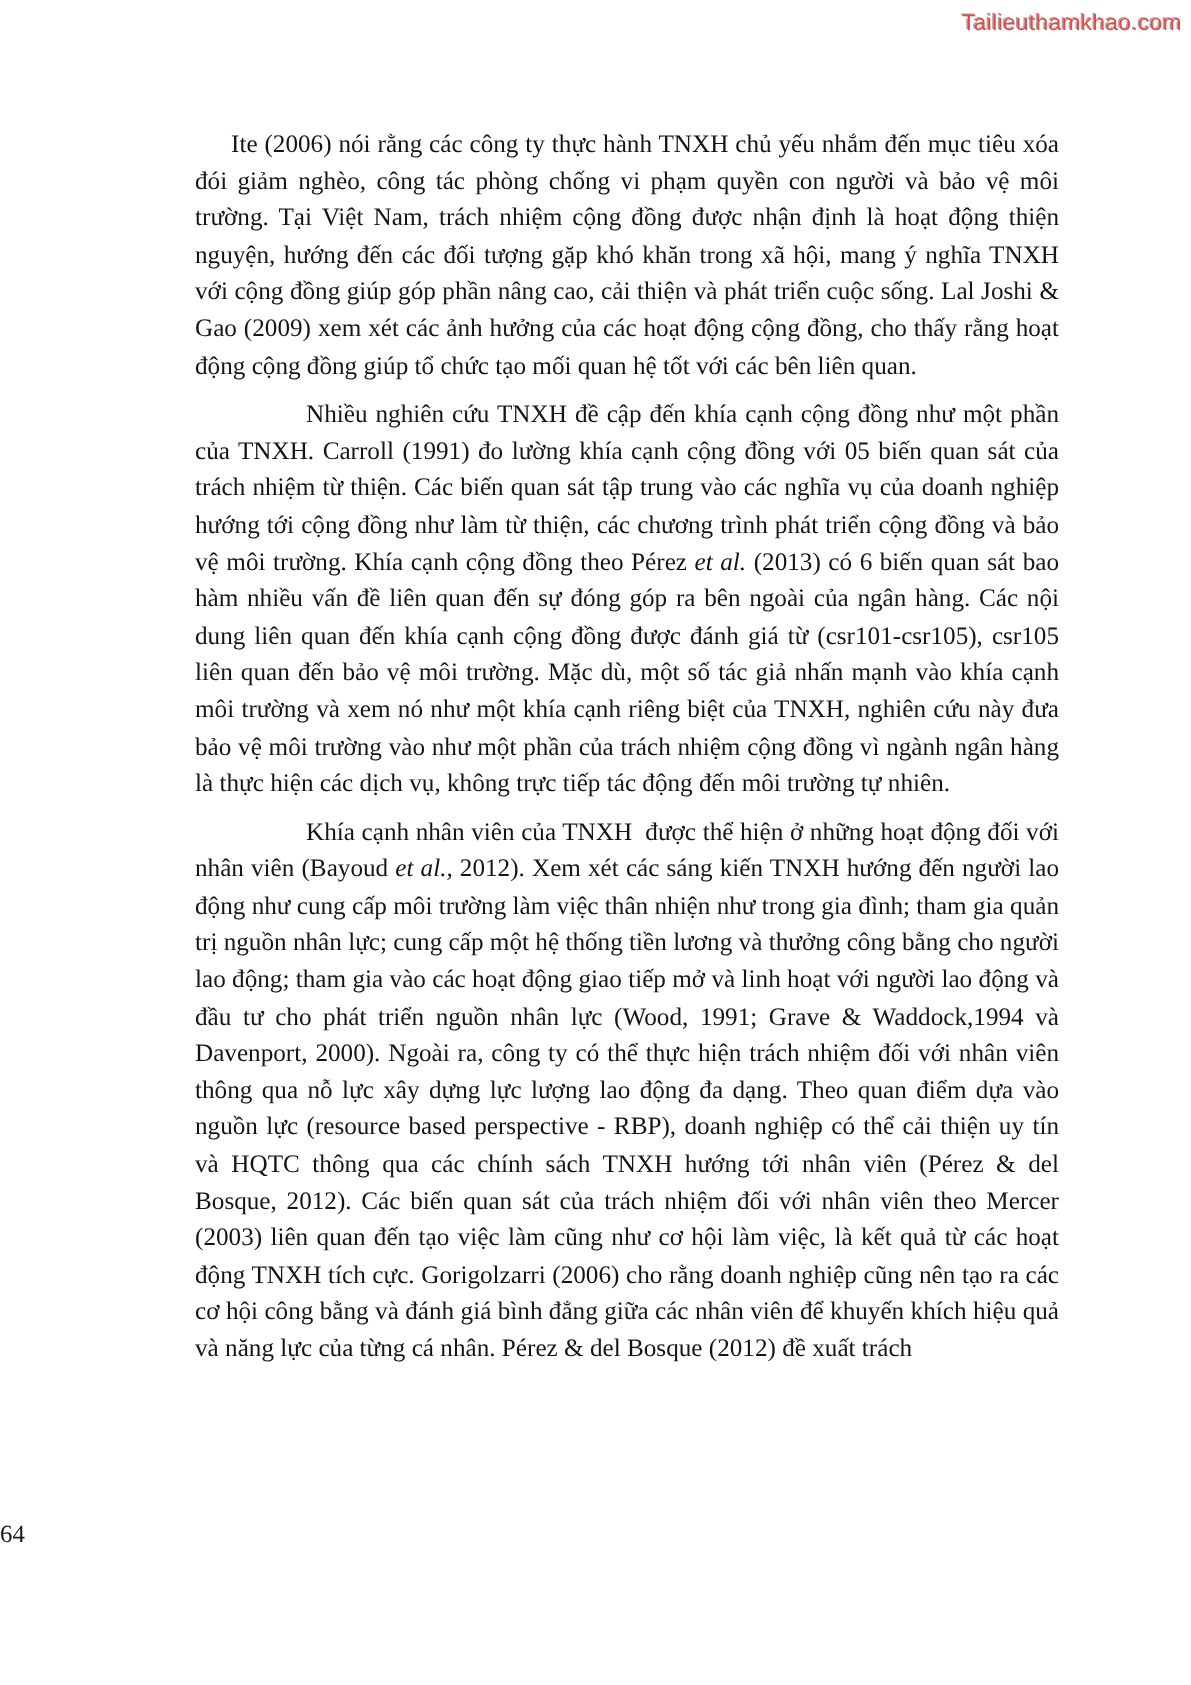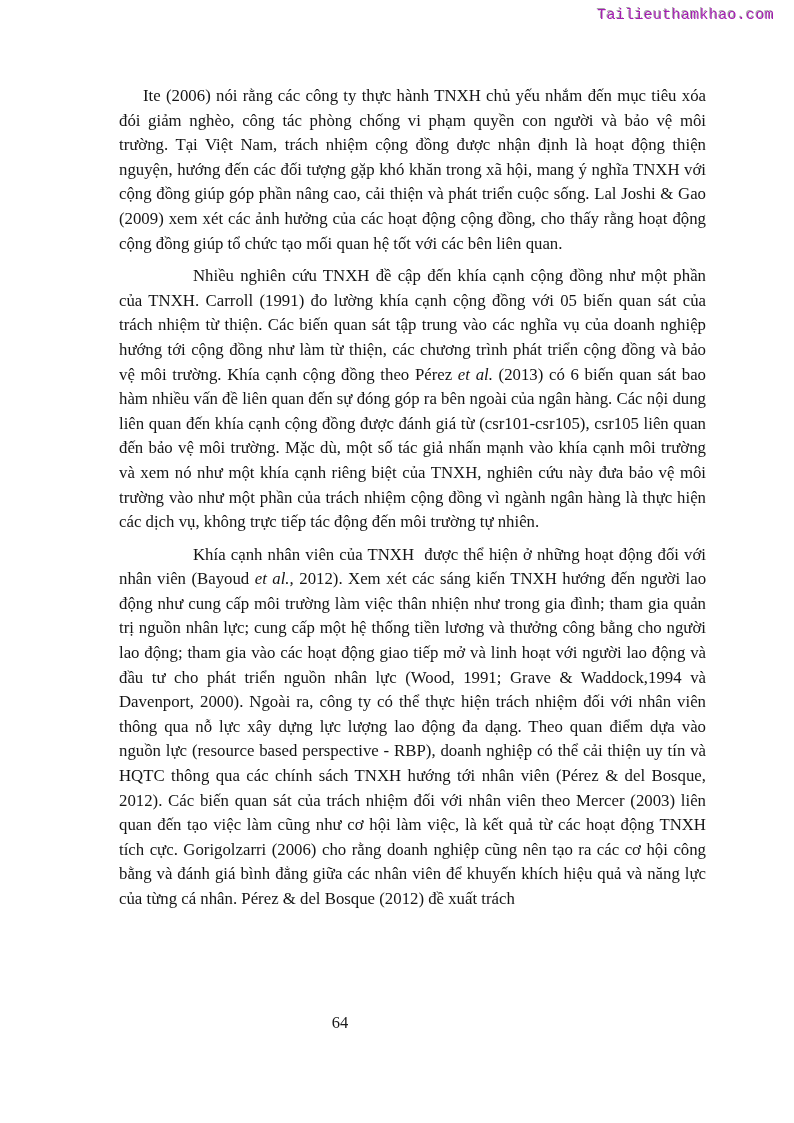--- a/index.html
+++ b/index.html
@@ -11,50 +11,49 @@
     height: 1123px;
     background: #ffffff;
     position: relative;
     overflow: hidden;
     font-family: "Liberation Serif", "DejaVu Serif", serif;
     color: #141414;
   }
   .watermark {
     position: absolute;
     top: 7px;
-    right: 20px;
-    font-family: Liberation Mono, monospace;
+    right: 6px;
+    font-family: Liberation Sans, sans-serif;
     font-size: 15px;
     letter-spacing: 0.3px;
-    color: #a21caf;
+    color: #ef4444;
     text-shadow: 1px 1px 0 #ffffff, -1px -1px 0 #a6a6a6;
     user-select: none;
   }
   .text-body {
     position: absolute;
     top: 84px;
     left: 119px;
     width: 587px;
     font-size: 16.8px;
     line-height: 24.6px;
     text-align: justify;
     text-justify: inter-word;
   }
   .text-body p.para {
-    margin: 0 0 8px 0;
+    margin: 0 0 8px 11px;
     padding: 0;
   }
   .text-body i {
   }
   .page-footer {
     position: absolute;
     top: 1013px;
     left: 0;
     width: 680px;
-    text-align: center;
     font-size: 16.5px;
     color: #1a1a1a;
   }
 </style>
 </head>
 <body>
 
 <div class="watermark">Tailieuthamkhao.com</div>
 
 <div class="text-body">

